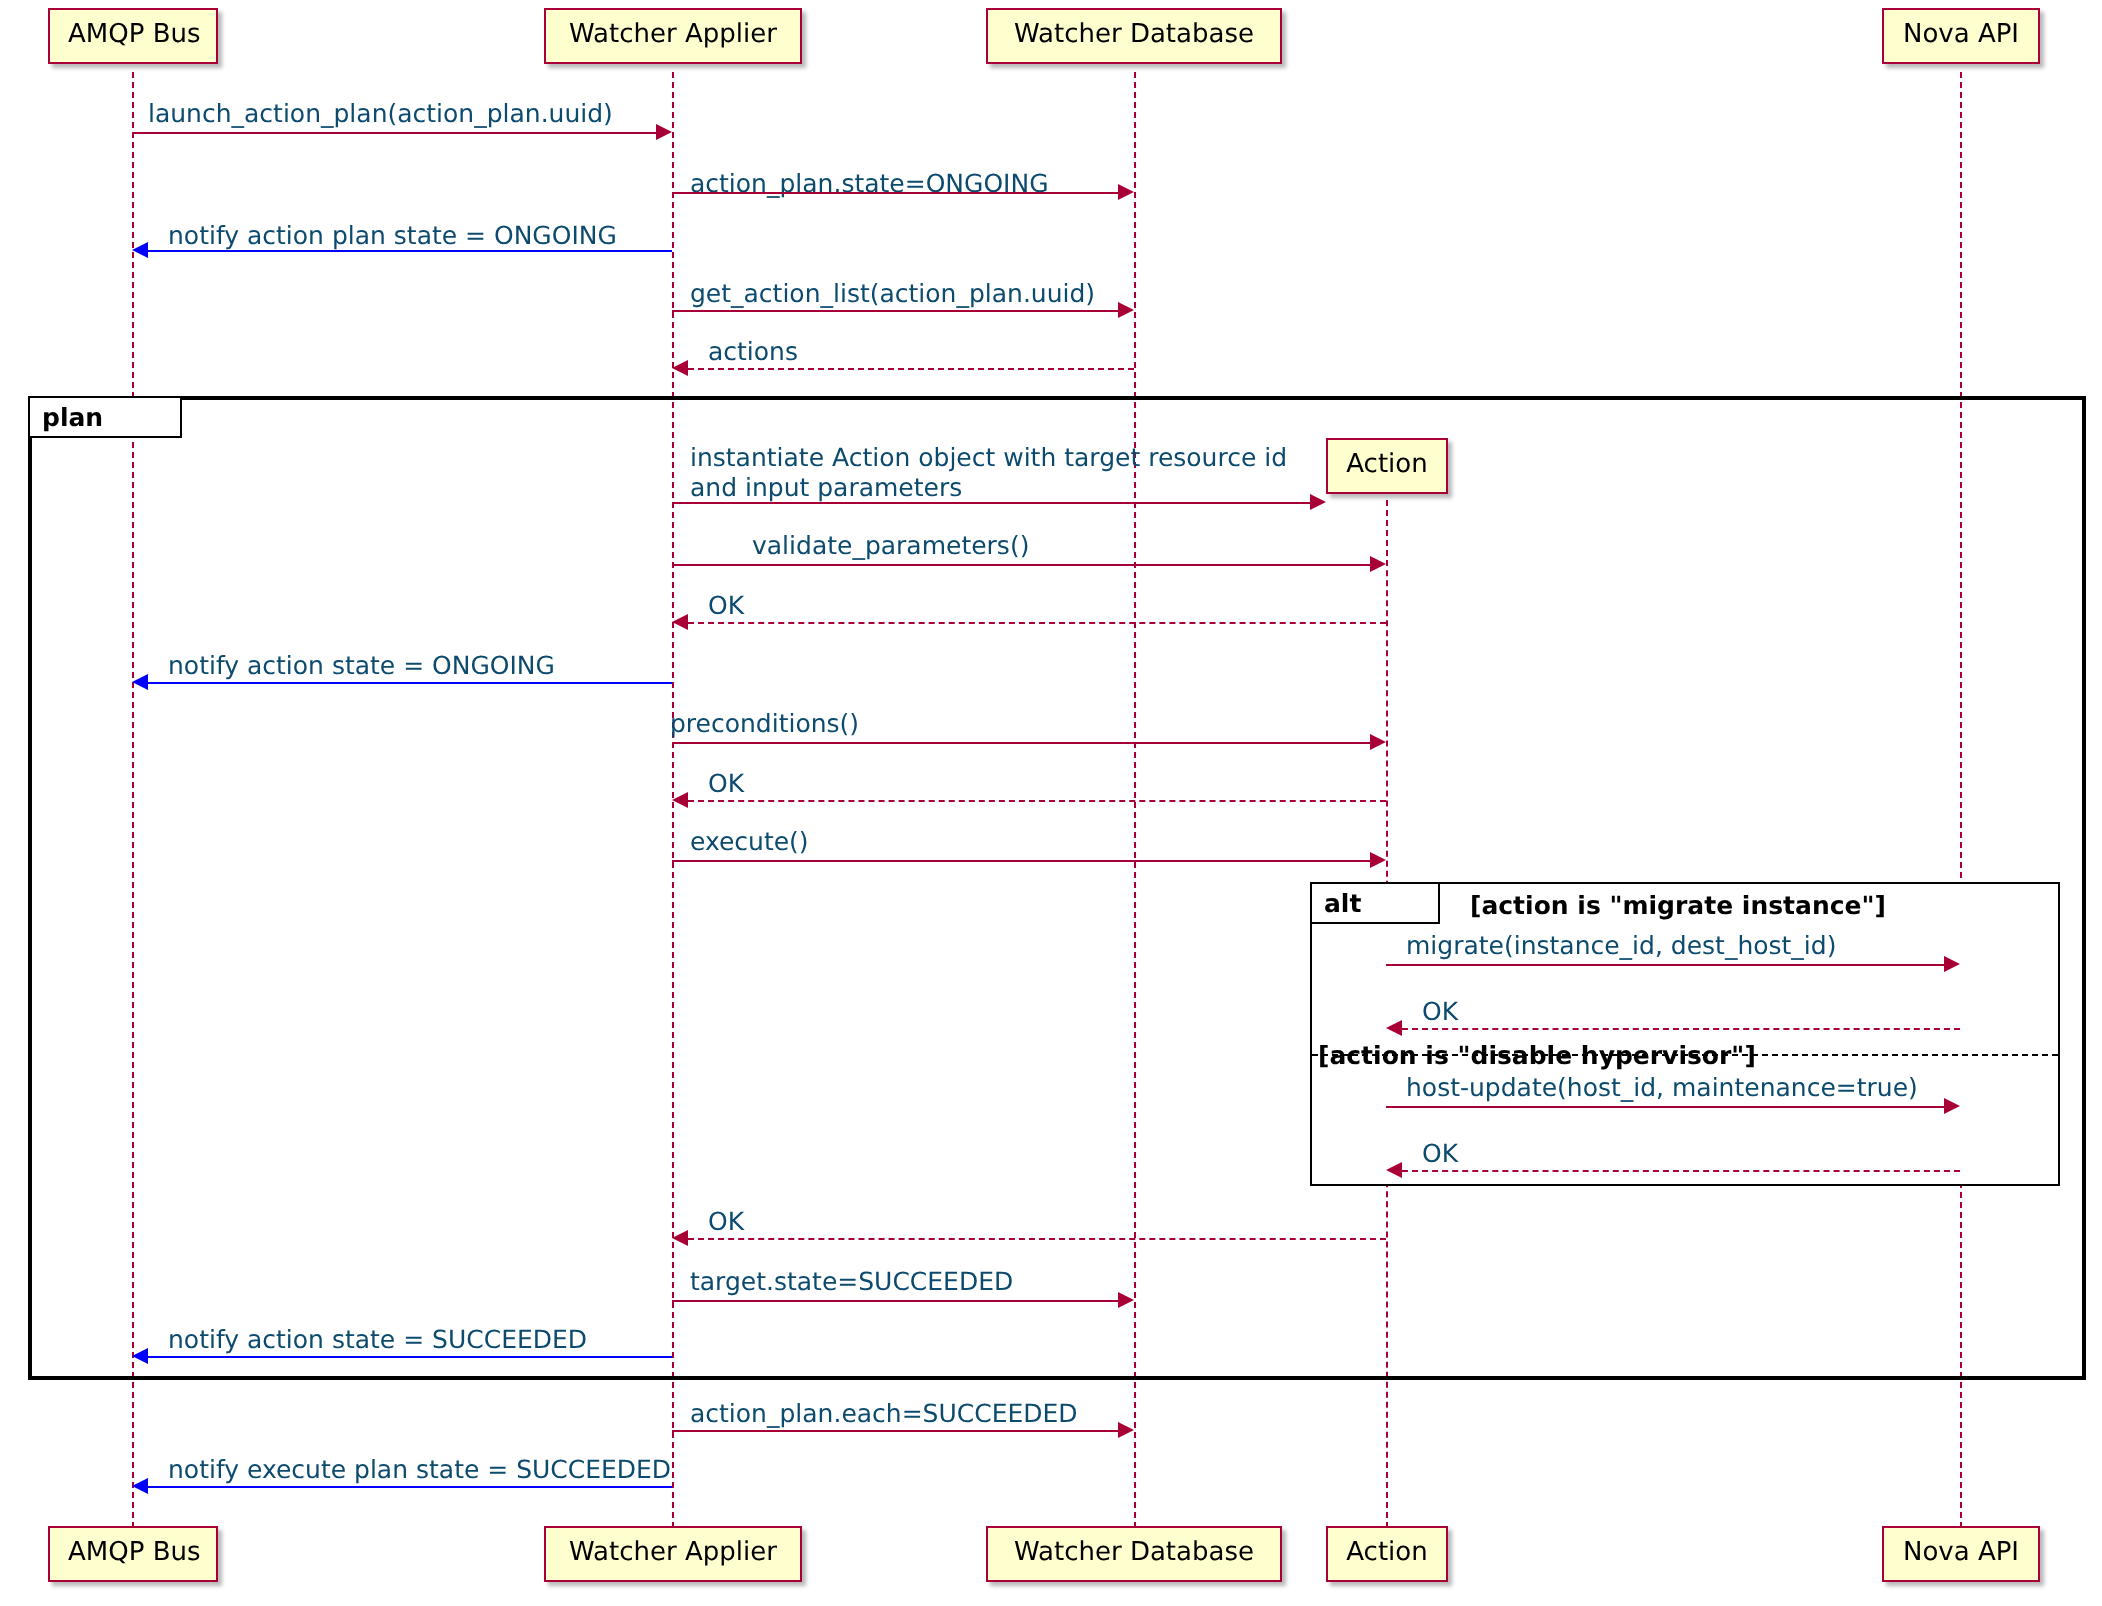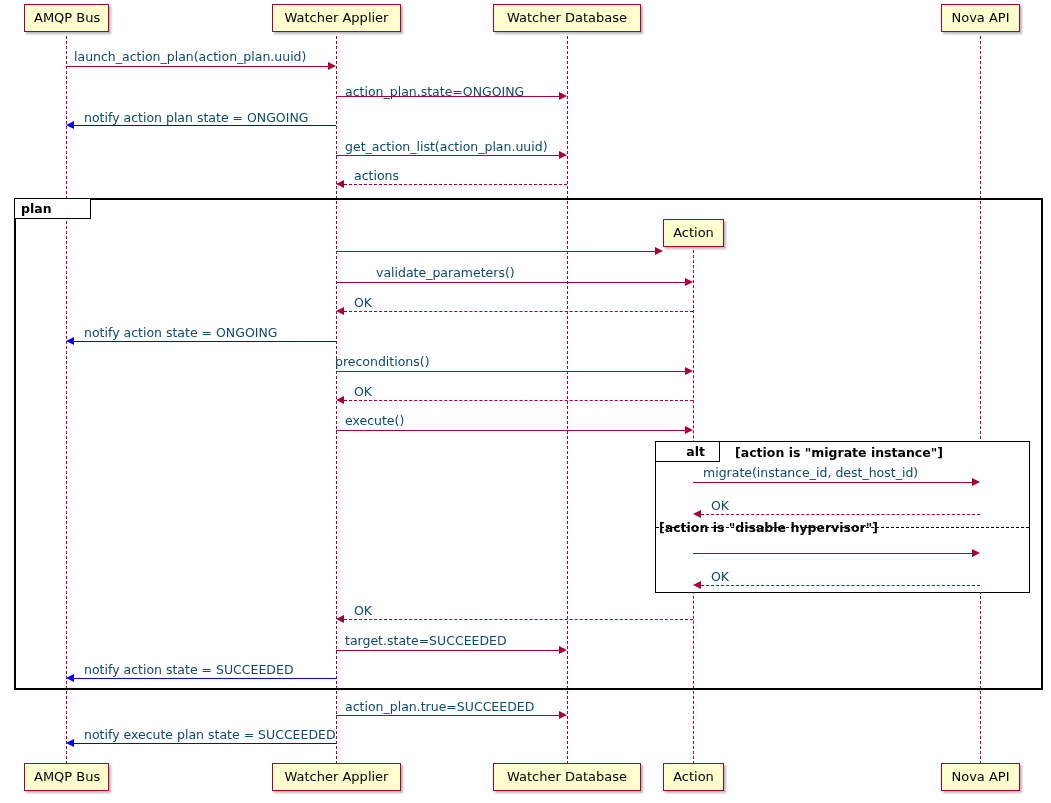--- a/index.html
+++ b/index.html
@@ -123,21 +123,21 @@
   <div class="lifeline" style="left:567px; top:36px; height:728px;"></div>
   <div class="lifeline" style="left:693px; top:250px; height:514px;"></div>
   <div class="lifeline" style="left:980px; top:36px; height:728px;"></div>
 
   <div class="frame loop" style="left:14px; top:198px; width:1029px; height:492px;"></div>
   <div class="frame-tab" style="left:15px; top:199px; width:76px; height:20px;">
     <span>plan</span>
   </div>
 
   <div class="frame alt-box" style="left:655px; top:441px; width:375px; height:152px;"></div>
-  <div class="frame-tab" style="left:656px; top:442px; width:64px; height:20px;text-align:right;">
+  <div class="frame-tab" style="left:656px; top:442px; width:64px; height:20px;">
     <span>alt</span>
   </div>
   <div class="frame-label" style="left:735px; top:446px;">[action is "migrate instance"]</div>
   <div class="frame-divider" style="left:656px; top:527px; width:373px;"></div>
   <div class="frame-label" style="left:659px; top:521px;">[action is "disable hypervisor"]</div>
 
   <div class="participant" style="left:24px; top:4px; width:85px;">
     <span>AMQP Bus</span>
   </div>
   <div class="participant" style="left:272px; top:4px; width:129px;">
@@ -183,20 +183,21 @@
   <div class="arrow-head left blue" style="left:66px; top:121px;"></div>
 
   <div class="msg-label" style="left:345px; top:140px;">get_action_list(action_plan.uuid)</div>
   <div class="arrow-line" style="left:336px; top:155px; width:223px;"></div>
   <div class="arrow-head right" style="left:559px; top:151px;"></div>
 
   <div class="msg-label" style="left:354px; top:169px;">actions</div>
   <div class="arrow-line dashed" style="left:344px; top:184px; width:223px;"></div>
   <div class="arrow-head left" style="left:336px; top:180px;"></div>
 
+  <div class="msg-label two-line" style="left:345px; top:221px; width:320px;">instantiate Action object with target resource id and input parameters</div>
   <div class="arrow-line" style="left:336px; top:251px; width:319px;"></div>
   <div class="arrow-head right" style="left:655px; top:247px;"></div>
 
   <div class="msg-label" style="left:345px; top:266px;margin-left:31px;">validate_parameters()</div>
   <div class="arrow-line" style="left:336px; top:282px; width:349px;"></div>
   <div class="arrow-head right" style="left:685px; top:278px;"></div>
 
   <div class="msg-label" style="left:354px; top:296px;">OK</div>
   <div class="arrow-line dashed" style="left:344px; top:311px; width:349px;"></div>
   <div class="arrow-head left" style="left:336px; top:307px;"></div>
@@ -218,40 +219,41 @@
   <div class="arrow-head right" style="left:685px; top:426px;"></div>
 
   <div class="msg-label" style="left:703px; top:466px;">migrate(instance_id, dest_host_id)</div>
   <div class="arrow-line" style="left:693px; top:482px; width:279px;"></div>
   <div class="arrow-head right" style="left:972px; top:478px;"></div>
 
   <div class="msg-label" style="left:711px; top:499px;">OK</div>
   <div class="arrow-line dashed" style="left:701px; top:514px; width:279px;"></div>
   <div class="arrow-head left" style="left:693px; top:510px;"></div>
 
+  <div class="msg-label" style="left:703px; top:537px;">host-update(host_id, maintenance=true)</div>
   <div class="arrow-line" style="left:693px; top:553px; width:279px;"></div>
   <div class="arrow-head right" style="left:972px; top:549px;"></div>
 
   <div class="msg-label" style="left:711px; top:570px;">OK</div>
   <div class="arrow-line dashed" style="left:701px; top:585px; width:279px;"></div>
   <div class="arrow-head left" style="left:693px; top:581px;"></div>
 
   <div class="msg-label" style="left:354px; top:604px;">OK</div>
   <div class="arrow-line dashed" style="left:344px; top:619px; width:349px;"></div>
   <div class="arrow-head left" style="left:336px; top:615px;"></div>
 
   <div class="msg-label" style="left:345px; top:634px;">target.state=SUCCEEDED</div>
   <div class="arrow-line" style="left:336px; top:650px; width:223px;"></div>
   <div class="arrow-head right" style="left:559px; top:646px;"></div>
 
   <div class="msg-label" style="left:84px; top:663px;">notify action state = SUCCEEDED</div>
   <div class="arrow-line blue" style="left:74px; top:678px; width:262px;"></div>
   <div class="arrow-head left blue" style="left:66px; top:674px;"></div>
 
-  <div class="msg-label" style="left:345px; top:700px;">action_plan.true=SUCCEEDED</div>
+  <div class="msg-label" style="left:345px; top:700px;">action_plan.each=SUCCEEDED</div>
   <div class="arrow-line" style="left:336px; top:715px; width:223px;"></div>
   <div class="arrow-head right" style="left:559px; top:711px;"></div>
 
   <div class="msg-label" style="left:84px; top:728px;">notify execute plan state = SUCCEEDED</div>
   <div class="arrow-line blue" style="left:74px; top:743px; width:262px;"></div>
   <div class="arrow-head left blue" style="left:66px; top:739px;"></div>
 
 </div>
 
 </body></html>

